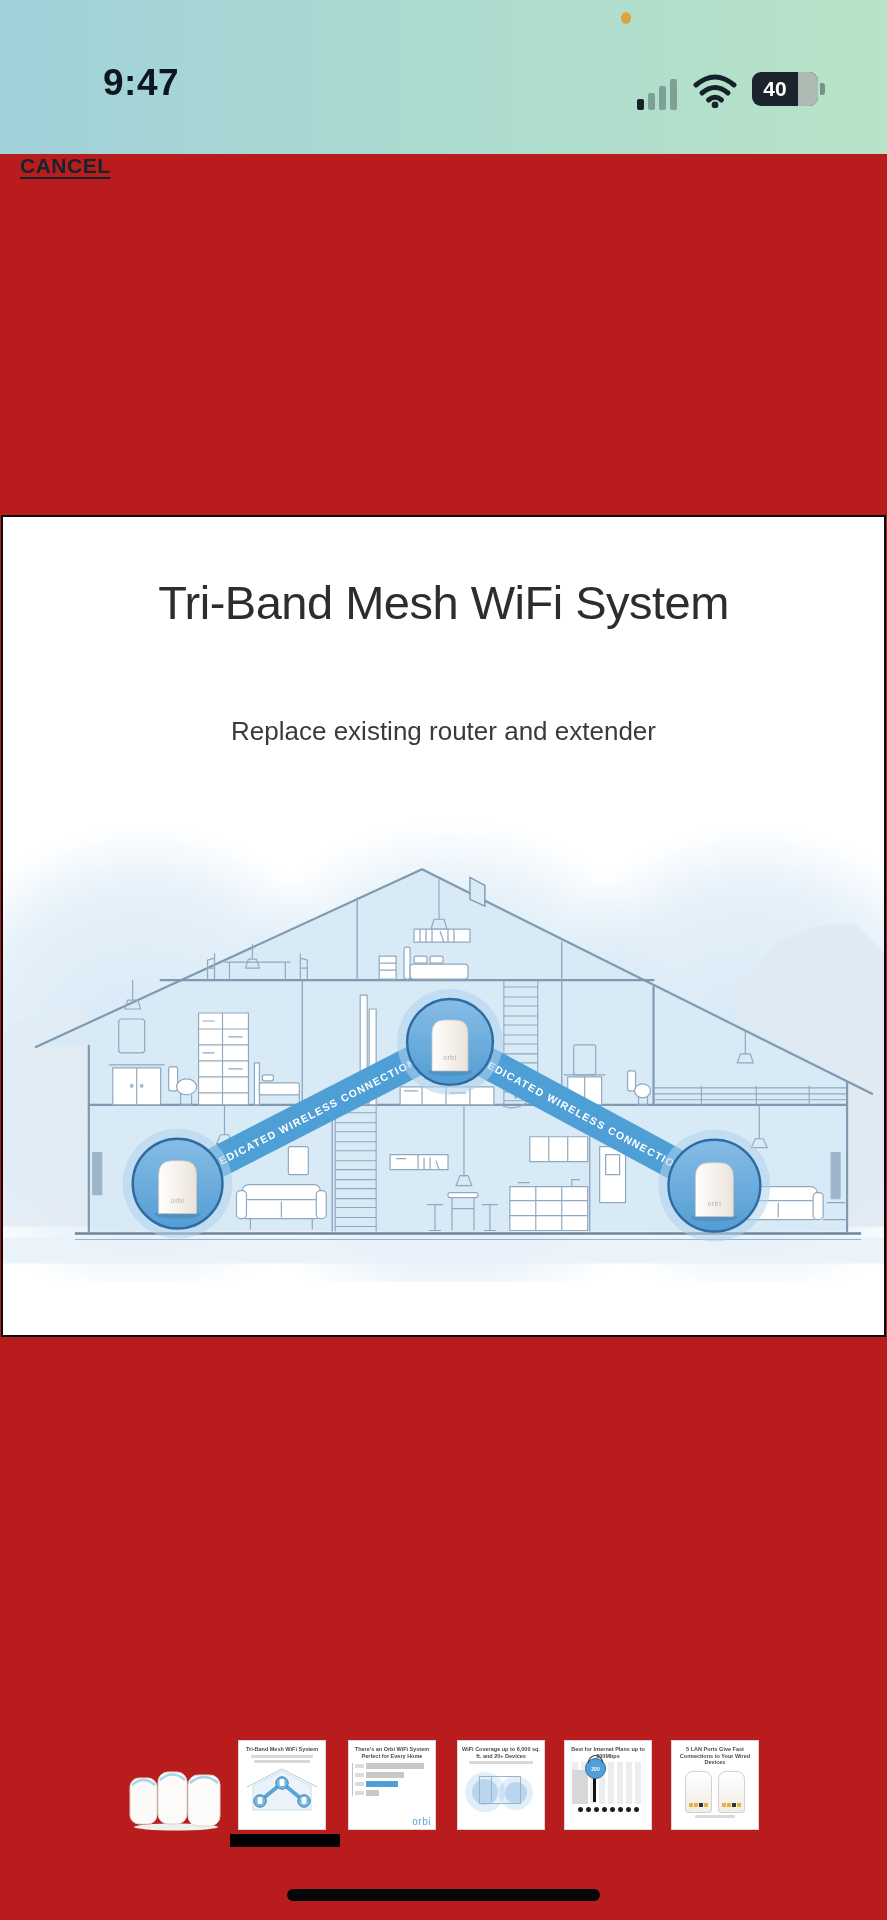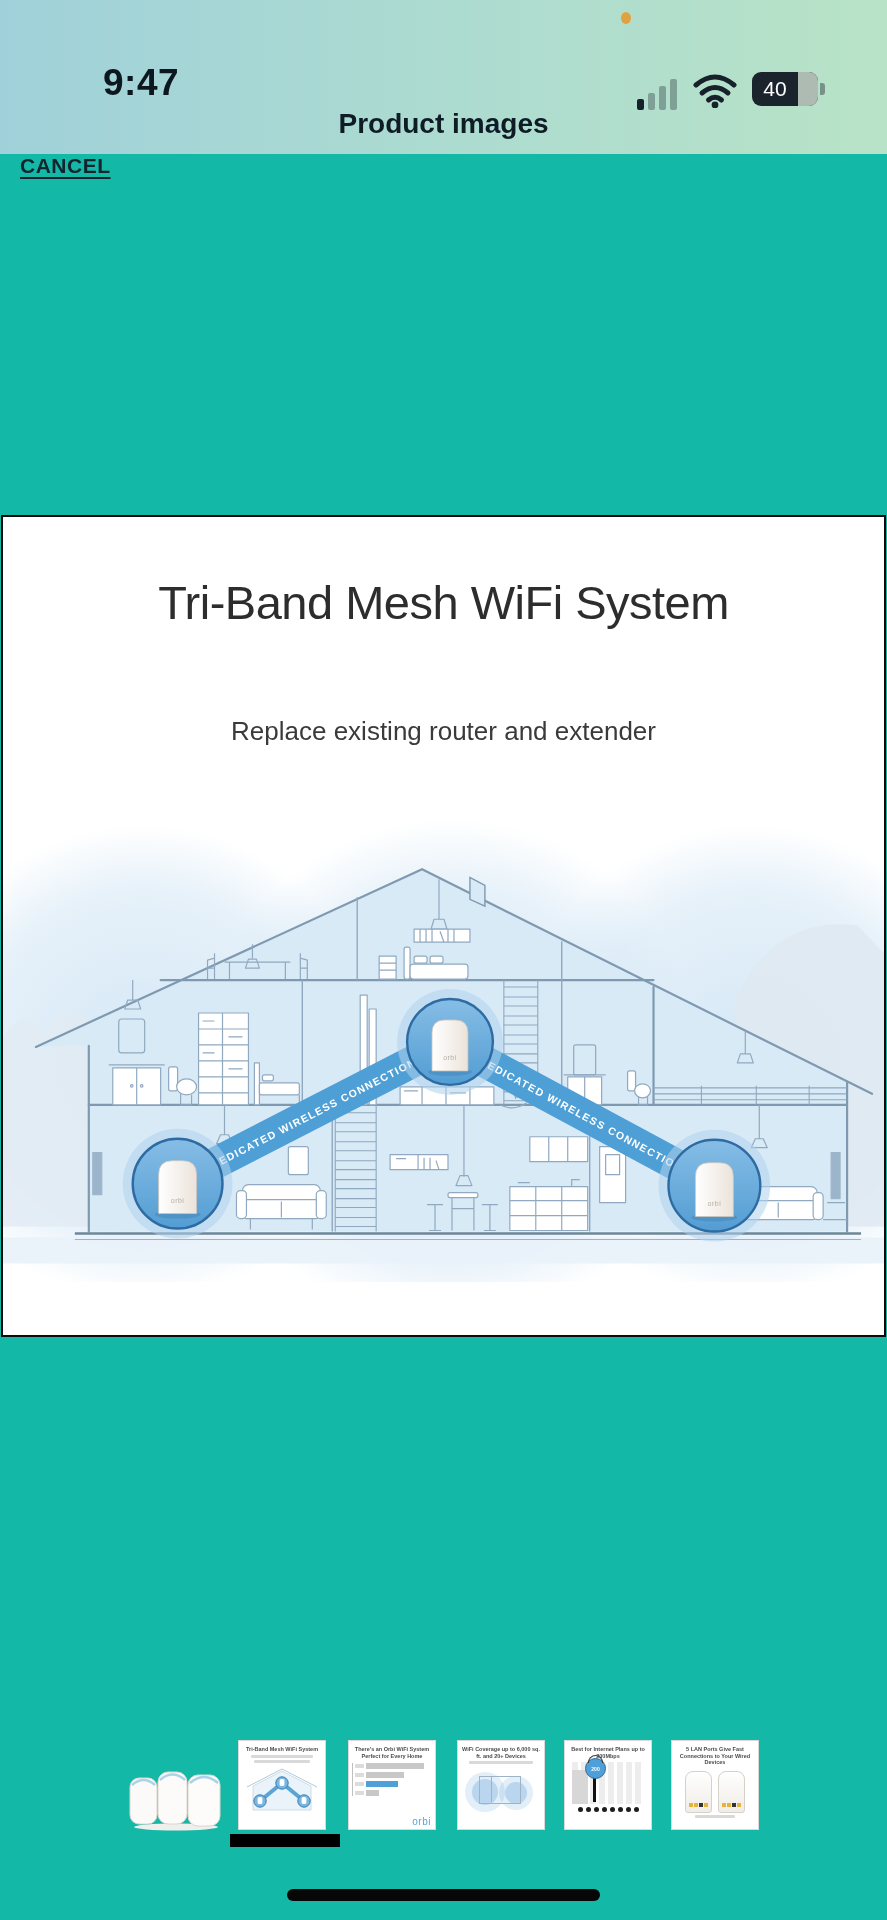--- a/index.html
+++ b/index.html
@@ -1,33 +1,33 @@
 <!DOCTYPE html>
 <html><head>
 <meta charset="utf-8">
 <style>
   html,body{margin:0;padding:0;background:#fff;}
   .screen{position:relative;width:887px;height:1920px;overflow:hidden;
-    font-family:"Liberation Sans",sans-serif;background:#14b8a6;}
+    font-family:"Liberation Sans",sans-serif;background:#b91c1c;}
 
   
   .topbar{position:absolute;left:0;top:0;width:887px;height:154px;
     background:linear-gradient(90deg,#a0d1da 0%,#abdad1 45%,#b8e3c7 100%);}
   .time{position:absolute;left:103px;top:62px;font-size:37px;font-weight:700;color:#0d1720;letter-spacing:.5px;}
   .rec-dot{position:absolute;left:621px;top:12px;width:10px;height:12px;border-radius:50%;background:#e0a23e;}
   .sigbars{position:absolute;left:637px;top:78px;width:44px;height:32px;}
   .sigbars i{position:absolute;bottom:0;width:7px;border-radius:2px;background:rgba(18,28,38,.32);}
   .sigbars i:nth-child(1){left:0;height:11px;background:#17212b;}
   .sigbars i:nth-child(2){left:11px;height:17px;}
   .sigbars i:nth-child(3){left:22px;height:24px;}
   .sigbars i:nth-child(4){left:33px;height:31px;}
   .wifi{position:absolute;left:692px;top:74px;}
   .battery{position:absolute;left:752px;top:72px;width:66px;height:34px;border-radius:9px;background:#1b242c;}
   .battery .lvl{position:absolute;left:0;top:0;width:46px;height:34px;display:flex;align-items:center;justify-content:center;
-    color:#fff;font-size:21px;font-weight:400;}
+    color:#fff;font-size:21px;font-weight:700;}
   .battery .empty{position:absolute;right:0;top:0;width:20px;height:34px;background:#aebbb2;border-radius:0 9px 9px 0;}
   .battery .cap{position:absolute;right:-7px;top:11px;width:5px;height:12px;border-radius:0 3px 3px 0;background:rgba(40,52,58,.45);}
   .cancel{position:absolute;left:20px;top:114px;font-size:21px;font-weight:600;color:#13242e;letter-spacing:.5px;
     text-decoration:underline;text-underline-offset:4px;text-decoration-thickness:2px;cursor:pointer;background:none;border:none;padding:0;font-family:inherit;margin-top:40px;}
   .hdr-title{position:absolute;left:0;top:108px;width:887px;text-align:center;font-size:28px;font-weight:700;color:#0e1c26;}
 
   
   .frame{position:absolute;left:1px;top:515px;width:881px;height:818px;border:2px solid #0b0b0b;background:#fff;}
   .pi-title{position:absolute;left:0;top:58px;width:100%;text-align:center;
     font-size:47px;font-weight:400;color:#2d2d2d;letter-spacing:-.5px;}
@@ -89,21 +89,20 @@
       <path d="M10 19 Q23 8 36 19" fill="none" stroke="#17212b" stroke-width="5" stroke-linecap="round"></path>
       <path d="M16.5 26 Q23 20.5 29.5 26" fill="none" stroke="#17212b" stroke-width="5" stroke-linecap="round"></path>
       <circle cx="23" cy="31" r="3.4" fill="#17212b"></circle>
     </svg>
     <div class="battery">
       <span class="lvl">40</span>
       <span class="empty"></span>
         <span class="cap"></span>
     </div>
     <button class="cancel">CANCEL</button>
-    <div class="hdr-title">Product images</div>
   </div>
 
   <div class="frame">
     <div class="pi-title">Tri-Band Mesh WiFi System</div>
     <div class="pi-sub s1">Replace existing router and extender</div>
 
     <svg class="house" viewBox="0 0 883 525">
       <defs>
         <radialGradient id="cov">
             <stop offset="0" stop-color="#d2e6f5" stop-opacity=".95"></stop>

